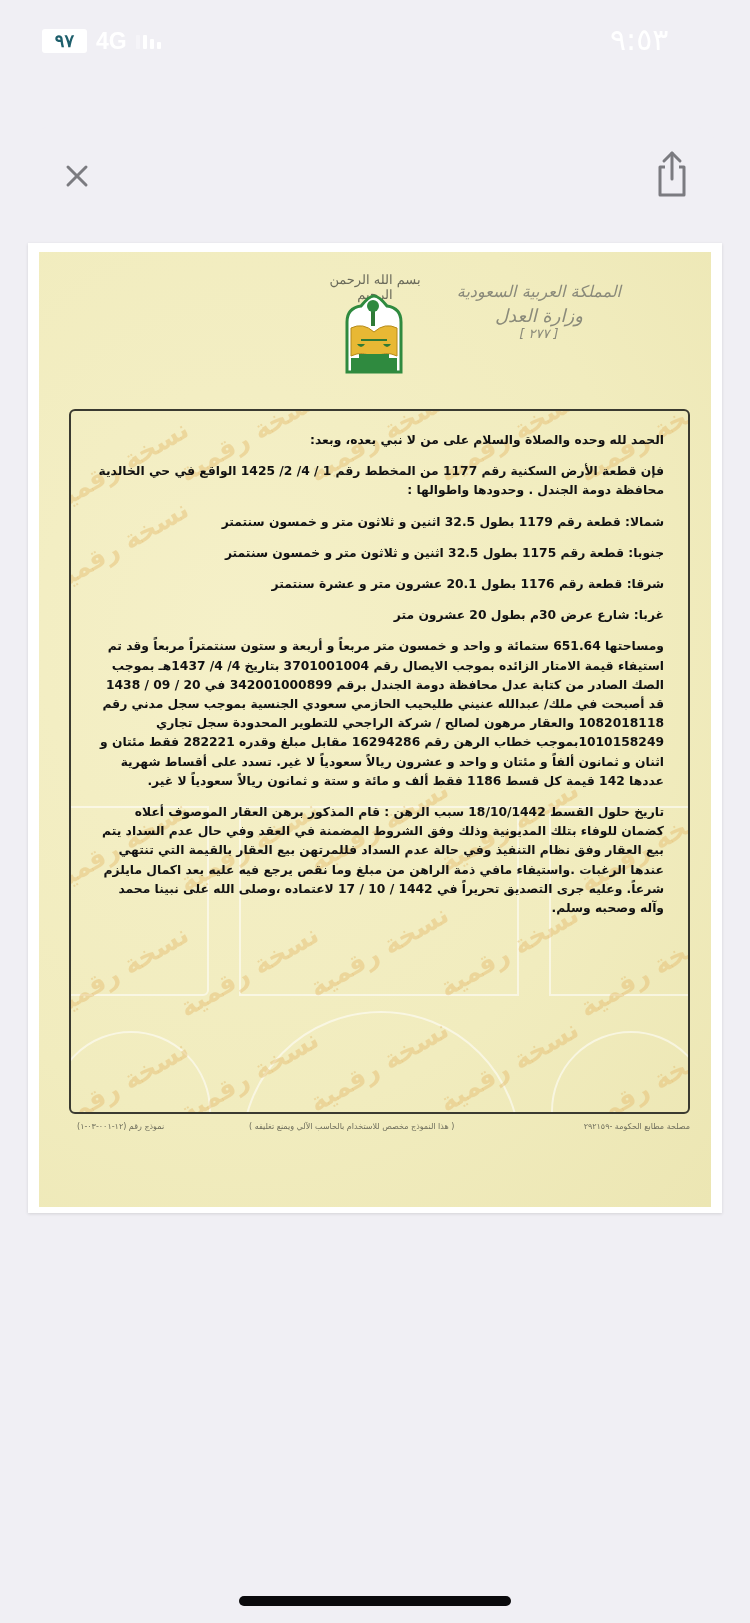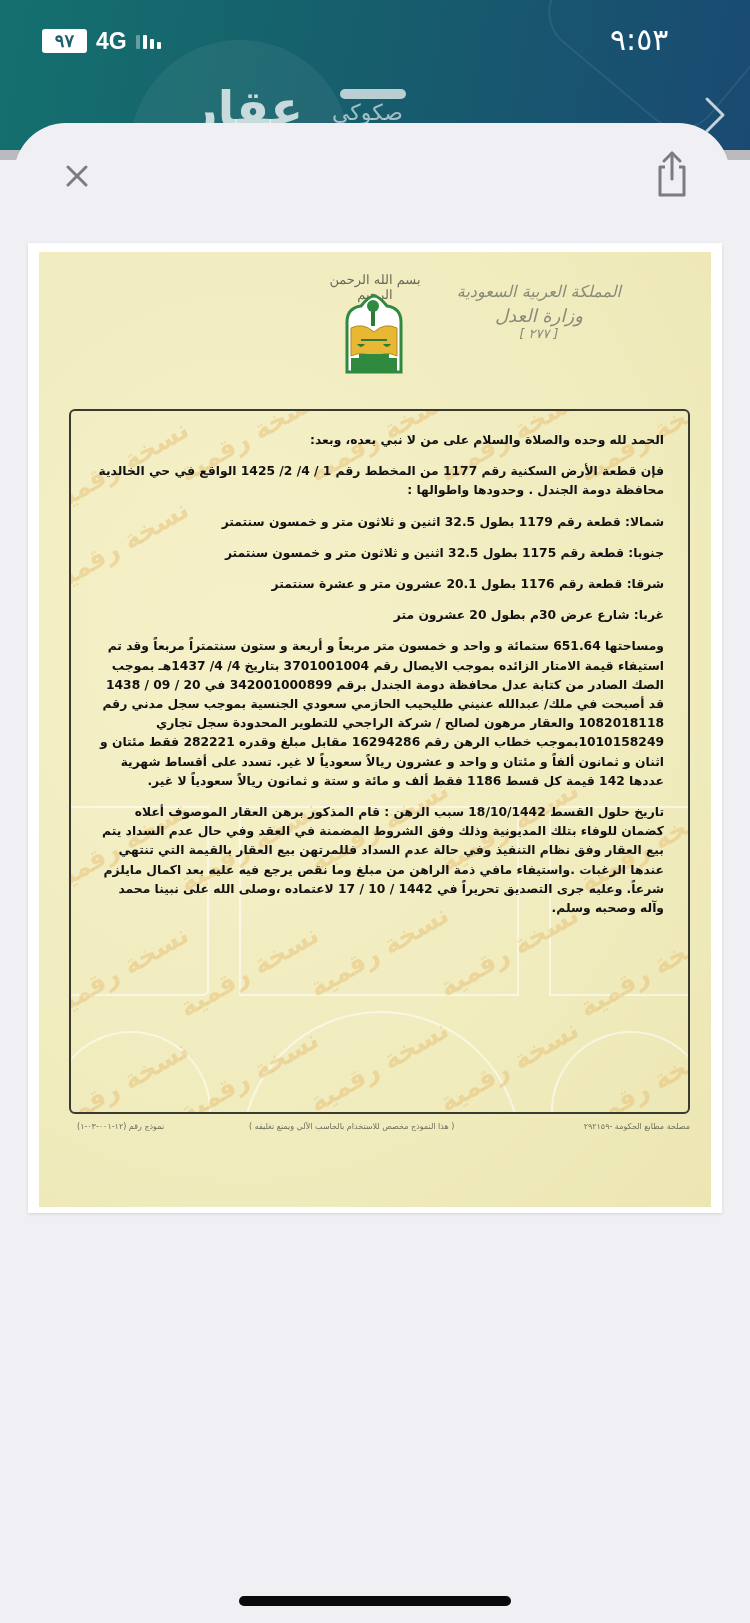--- a/index.html
+++ b/index.html
@@ -70,31 +70,20 @@
   .doc-footer .f-mid { position: absolute; left: 180px; top: 2px; }
   .doc-footer .f-left { position: absolute; left: 8px; top: 2px; }
 
   .home-indicator { position: absolute; left: 239px; top: 1596px; width: 272px; height: 10px; border-radius: 5px; background: #0a0a0c; }
 </style>
 </head>
 <body>
 
 <div class="screen">
 
-  <div class="bg-header">
-    <div class="bg-blob"></div>
-    <div class="bg-line"></div>
-    <div class="bg-gray-strip"></div>
-    <div class="app-logo">عقار</div>
-    <div class="app-bar"></div>
-    <div class="app-sub">صكوكي</div>
-    <svg class="bg-chevron" viewBox="0 0 22 38">
-      <polyline points="3,3 19,19 3,35" fill="none" stroke="rgba(255,255,255,0.75)" stroke-width="3" stroke-linecap="round" stroke-linejoin="round"></polyline>
-    </svg>
-  </div>
 
   <div class="status-bar">
     <div class="battery">٩٧</div>
     <div class="net">4G</div>
     <div class="signal">
       <span class="dim" style="height:14px"></span>
       <span style="height:14px"></span>
       <span style="height:10px"></span>
       <span style="height:7px"></span>
     </div>

